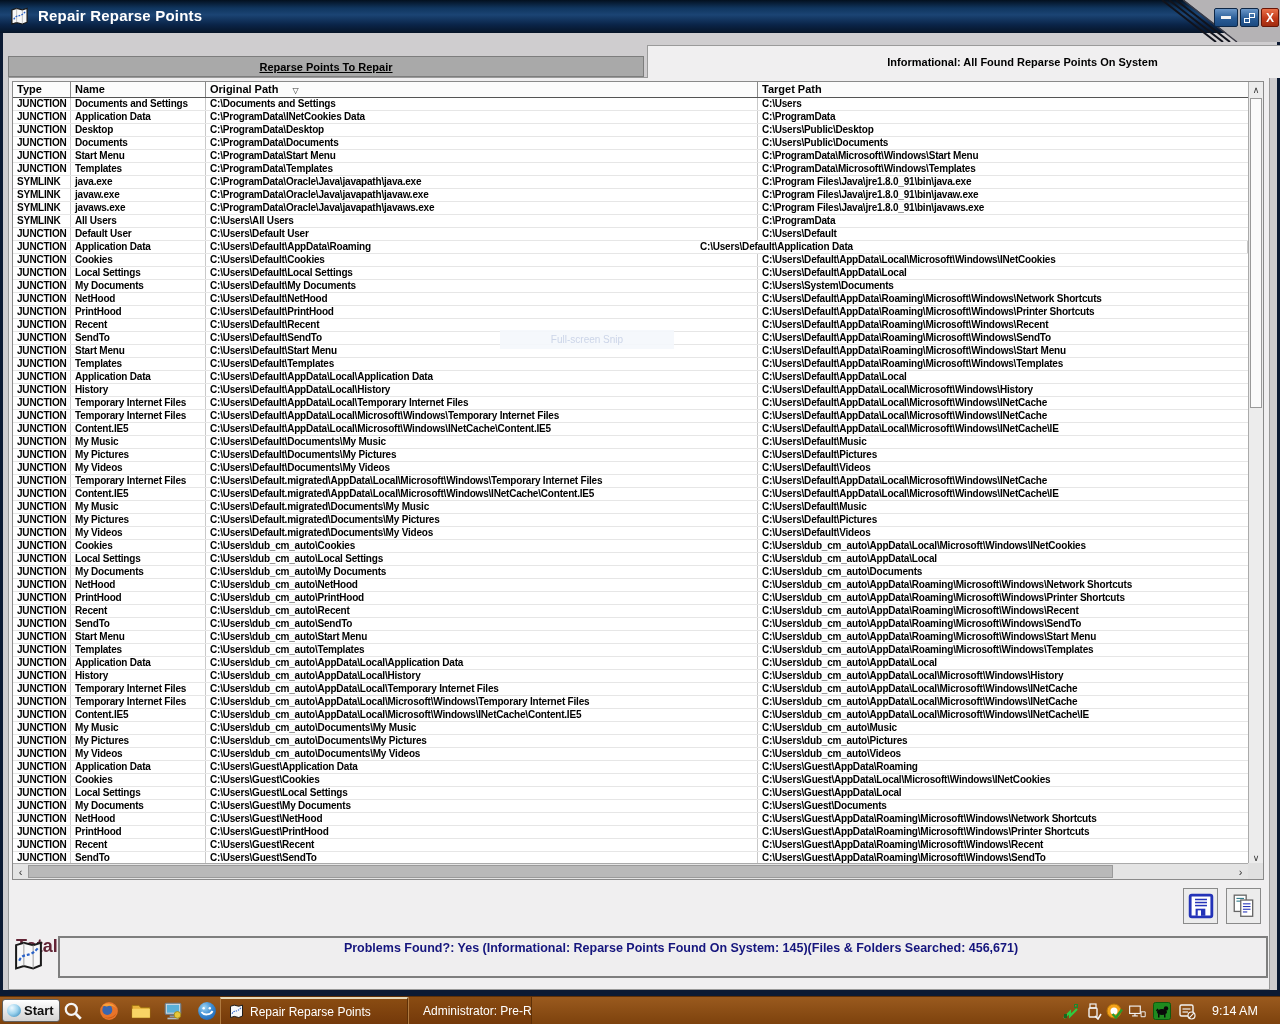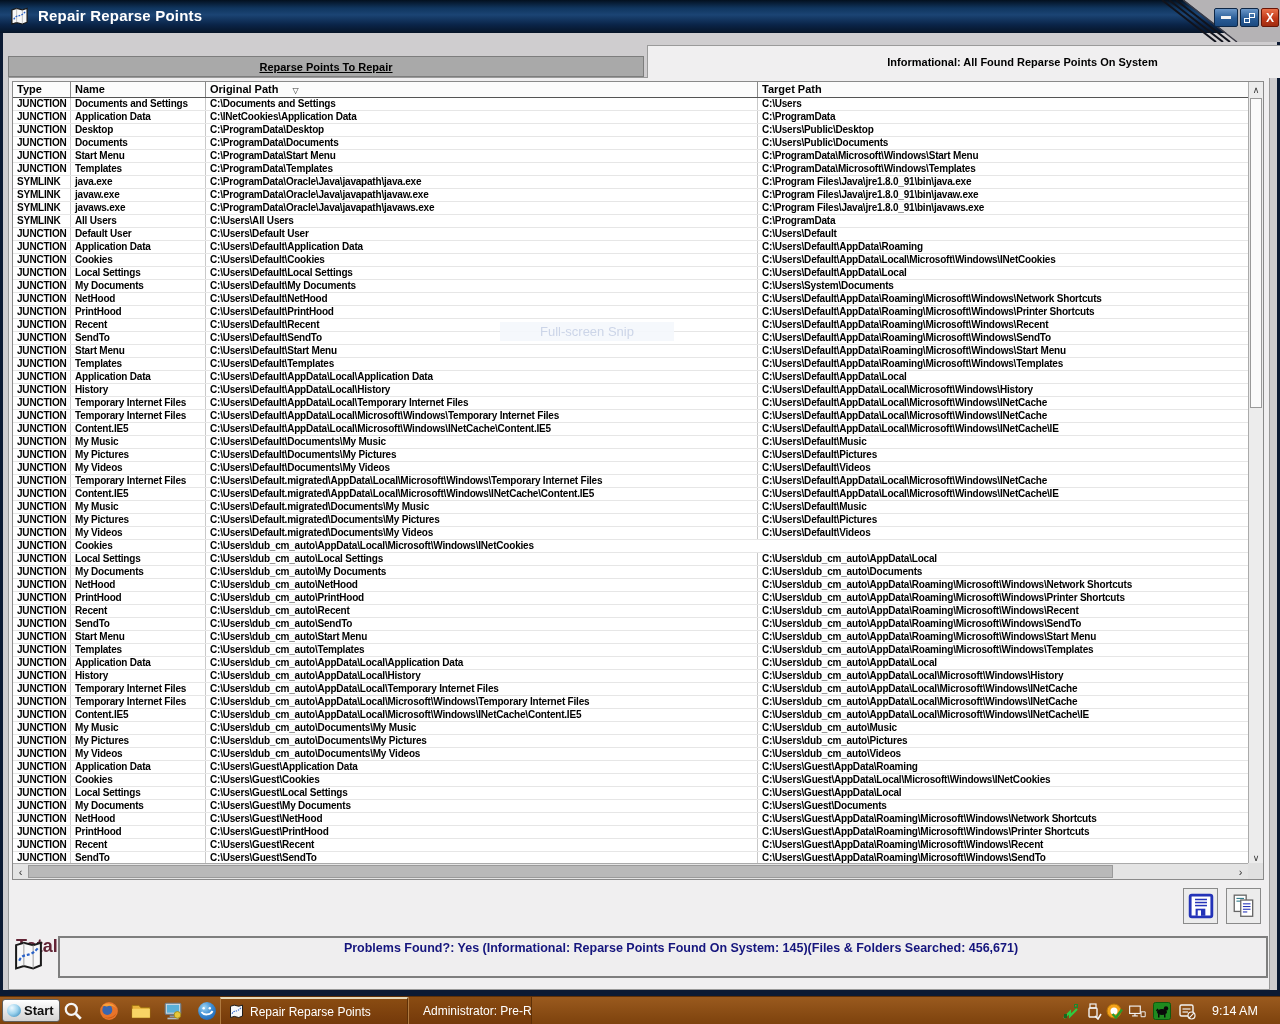--- a/index.html
+++ b/index.html
@@ -55,22 +55,22 @@
   .total{position:absolute;left:16px;top:936px;font-size:18px;font-weight:700;color:#622435;z-index:3;}
   .iconbtn{position:absolute;top:888px;width:35px;height:36px;background:#ececec;border:1px solid #8a8a8a;
            display:flex;align-items:center;justify-content:center;box-sizing:border-box;z-index:3;}
   .iconbtn.save{left:1183px;}.iconbtn.copy{left:1226px;}
   
   .info-icon{position:absolute;left:13px;top:939px;width:31px;height:34px;z-index:3;}
   .info-box{position:absolute;left:58px;top:936px;width:1210px;height:42px;border:2px solid #7e7e7e;background:#efeeef;
             box-sizing:border-box;text-align:center;z-index:3;}
   .info-text{margin-top:3px;font-size:12.5px;font-weight:700;color:#15157d;padding-left:36px;}
   
-  .snip{position:absolute;left:500px;top:322px;width:174px;height:19px;background:rgba(244,247,252,.9);
-        color:#ccd5e8;font-size:13px;display:flex;align-items:center;justify-content:center;z-index:6;}
+  .snip{position:absolute;left:500px;top:330px;width:174px;height:19px;background:rgba(244,247,252,.9);
+        color:#ccd5e8;font-size:10px;display:flex;align-items:center;justify-content:center;z-index:6;}
   
   .taskbar{position:absolute;left:0;top:996px;width:1280px;height:28px;
            background:linear-gradient(#9a5a1e,#7d420d);border-top:1px solid #5e3007;box-sizing:border-box;z-index:7;}
   .start{position:absolute;left:2px;top:2px;width:58px;height:23px;background:linear-gradient(#ffffff,#d2d2d2);
          border:1px solid #5f5f5f;border-radius:3px;display:flex;align-items:center;gap:3px;padding-left:4px;box-sizing:border-box;}
   .shell{width:14px;height:13px;border-radius:50%;background:radial-gradient(circle at 35% 30%,#eef9ff,#9fd4ee 45%,#4f9cc8 80%,#2f7aa6);}
   .start-label{font-size:13px;font-weight:700;color:#111;}
   .ql{position:absolute;top:4px;width:20px;height:20px;}
   .taskbtn{position:absolute;top:0;height:27px;display:flex;align-items:center;gap:6px;padding-left:8px;box-sizing:border-box;
            color:#fff;font-size:12px;background:linear-gradient(#8a4c12,#74390a);
@@ -128,21 +128,21 @@
     <div class="tbody">
         <div class="trow">
           <div class="cell c-type">JUNCTION</div>
           <div class="cell c-name">Documents and Settings</div>
           <div class="cell c-orig">C:\Documents and Settings</div>
           <div class="cell c-target">C:\Users</div>
         </div>
         <div class="trow">
           <div class="cell c-type">JUNCTION</div>
           <div class="cell c-name">Application Data</div>
-          <div class="cell c-orig">C:\INetCookies\Application Data</div>
+          <div class="cell c-orig">C:\ProgramData\INetCookies Data</div>
           <div class="cell c-target">C:\ProgramData</div>
         </div>
         <div class="trow">
           <div class="cell c-type">JUNCTION</div>
           <div class="cell c-name">Desktop</div>
           <div class="cell c-orig">C:\ProgramData\Desktop</div>
           <div class="cell c-target">C:\Users\Public\Desktop</div>
         </div>
         <div class="trow">
           <div class="cell c-type">JUNCTION</div>
@@ -188,22 +188,22 @@
         </div>
         <div class="trow">
           <div class="cell c-type">JUNCTION</div>
           <div class="cell c-name">Default User</div>
           <div class="cell c-orig">C:\Users\Default User</div>
           <div class="cell c-target">C:\Users\Default</div>
         </div>
         <div class="trow">
           <div class="cell c-type">JUNCTION</div>
           <div class="cell c-name">Application Data</div>
+          <div class="cell c-target">C:\Users\Default\AppData\Roaming</div>
           <div class="cell c-orig">C:\Users\Default\Application Data</div>
-          <div class="cell c-target">C:\Users\Default\AppData\Roaming</div>
         </div>
         <div class="trow">
           <div class="cell c-type">JUNCTION</div>
           <div class="cell c-name">Cookies</div>
           <div class="cell c-orig">C:\Users\Default\Cookies</div>
           <div class="cell c-target">C:\Users\Default\AppData\Local\Microsoft\Windows\INetCookies</div>
         </div>
         <div class="trow">
           <div class="cell c-type">JUNCTION</div>
           <div class="cell c-name">Local Settings</div>
@@ -326,20 +326,21 @@
         </div>
         <div class="trow">
           <div class="cell c-type">JUNCTION</div>
           <div class="cell c-name">My Videos</div>
           <div class="cell c-orig">C:\Users\Default.migrated\Documents\My Videos</div>
           <div class="cell c-target">C:\Users\Default\Videos</div>
         </div>
         <div class="trow">
           <div class="cell c-type">JUNCTION</div>
           <div class="cell c-name">Cookies</div>
+          <div class="cell c-orig">C:\Users\dub_cm_auto\Cookies</div>
           <div class="cell c-target">C:\Users\dub_cm_auto\AppData\Local\Microsoft\Windows\INetCookies</div>
         </div>
         <div class="trow">
           <div class="cell c-type">JUNCTION</div>
           <div class="cell c-name">Local Settings</div>
           <div class="cell c-orig">C:\Users\dub_cm_auto\Local Settings</div>
           <div class="cell c-target">C:\Users\dub_cm_auto\AppData\Local</div>
         </div>
         <div class="trow">
           <div class="cell c-type">JUNCTION</div>

